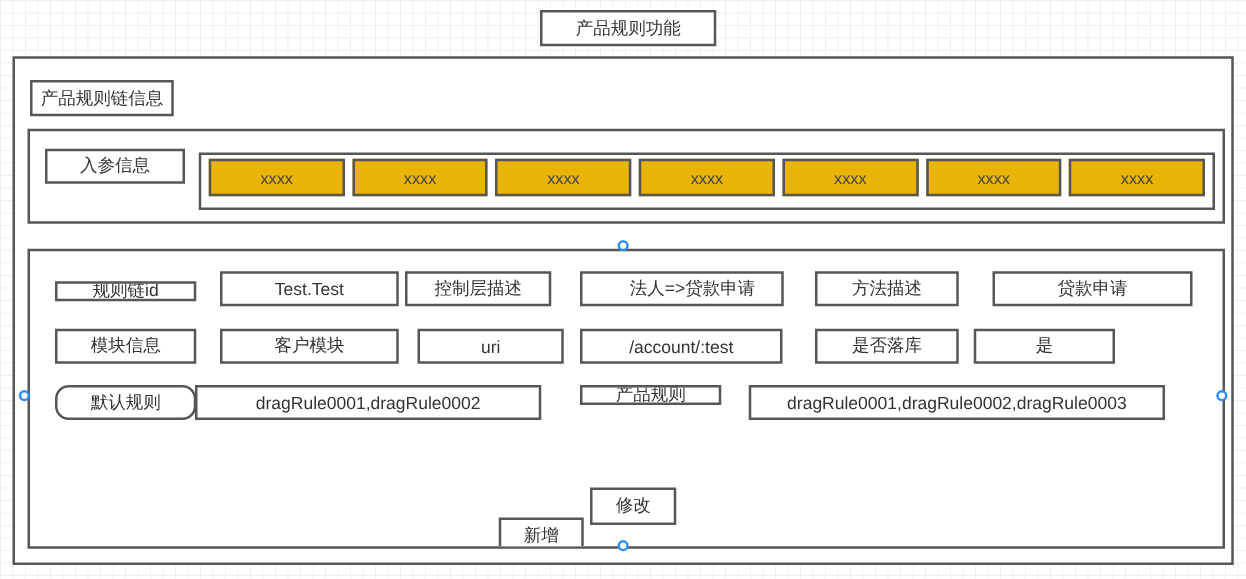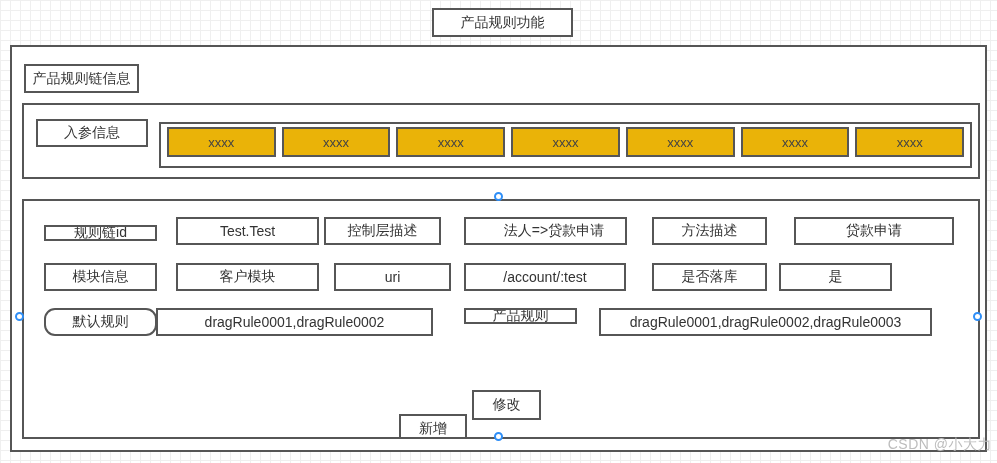--- a/index.html
+++ b/index.html
@@ -97,14 +97,13 @@
       <div class="shape cell" style="left:375px;top:189px;width:68px;height:30px;margin-top:24px;">新增</div>
       <div class="shape cell" style="left:448px;top:189px;width:69px;height:30px;">修改</div>
     </div>
   </div>
 
   <div class="handle" style="left:494px;top:192px;"></div>
   <div class="handle" style="left:15px;top:312px;"></div>
   <div class="handle" style="left:973px;top:312px;"></div>
   <div class="handle" style="left:494px;top:432px;"></div>
 
-  <div class="watermark">CSDN @小大力</div>
 </div>
 
 </body></html>

